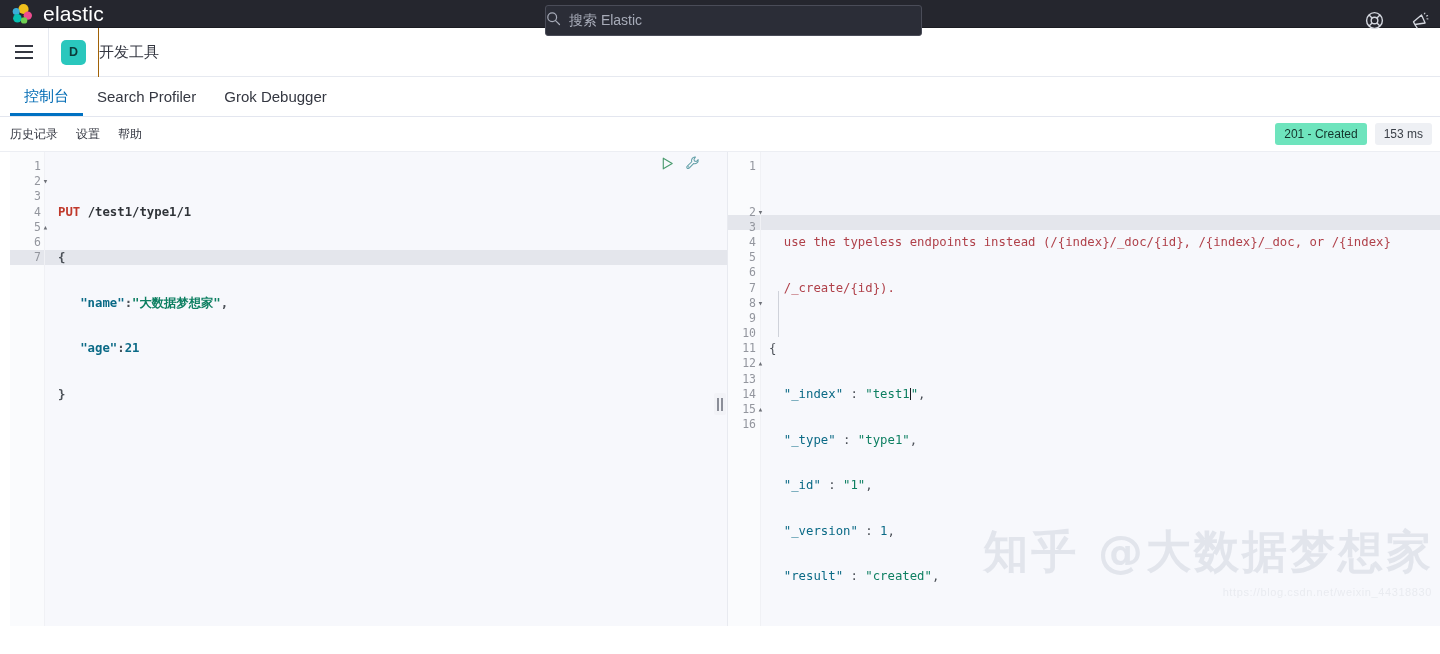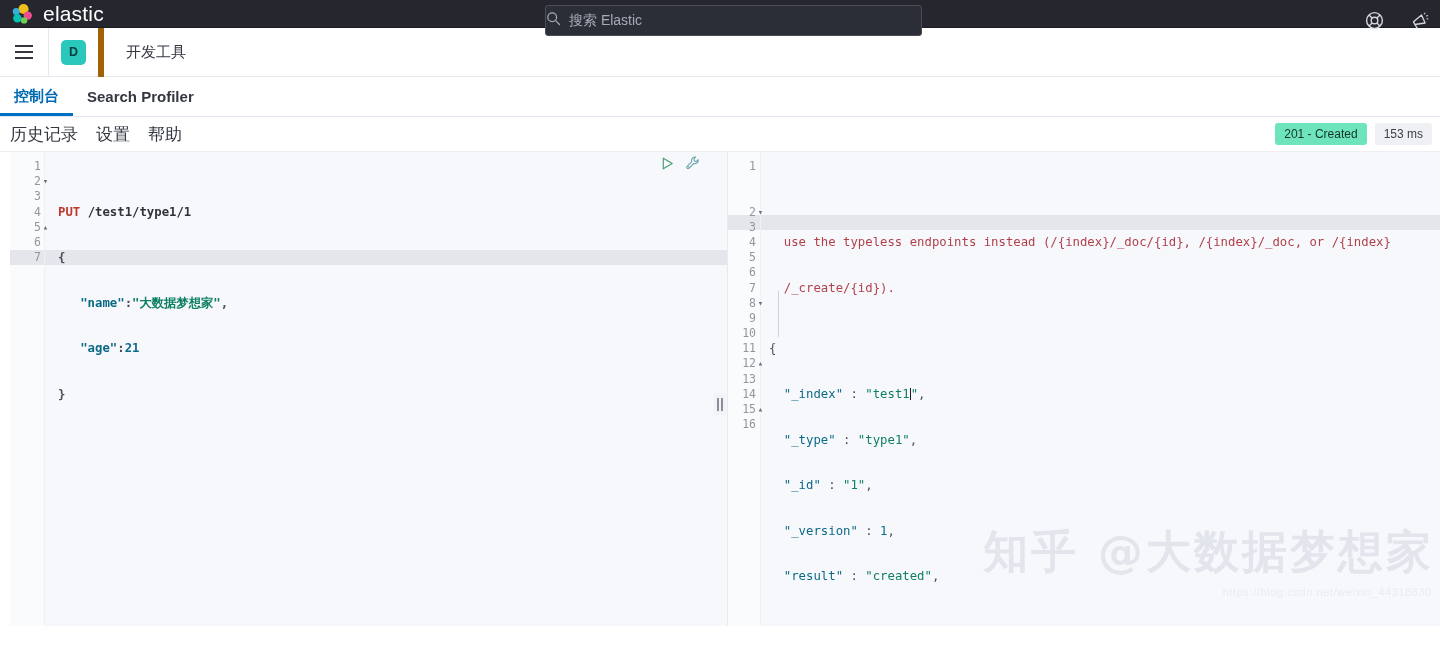--- a/index.html
+++ b/index.html
@@ -62,33 +62,32 @@
   .hamburger i { display: block; width: 18px; height: 2px; background: #343741; }
   .divider-v { width: 1px; height: 49px; background: #e6e9f0; }
   .app-badge {
     width: 25px; height: 25px; border-radius: 5px;
     background: #2ac7bd; color: #0b3b3a;
     font-size: 12.5px; font-weight: 700;
     display: flex; align-items: center; justify-content: center;
     margin: 0 12px;
   }
   .app-title {
-    font-size: 15px; color: #343741; padding-left: 22px;
-    border-left: 6px solid #a16207; height: 49px;
+    font-size: 15px; color: #343741; padding-left: 0;
+    border-left: 1px solid #a16207; height: 49px;
     display: flex; align-items: center;
   }
 
   
   .tabbar {
     height: 40px;
     display: flex; align-items: flex-end;
-    padding-left: 0;
+    padding-left: 10px;
     background: #ffffff;
     border-bottom: 1px solid #e3e6ef;
-    font-weight: bold;
   }
   .tab {
     height: 40px; display: flex; align-items: center; gap: 9px;
     padding: 0 14px; font-size: 15px; color: #343741;
     cursor: pointer; position: relative;
   }
   .tab.active { color: #006bb4; }
   .tab.active::after {
     content: ""; position: absolute; left: 0; right: 0; bottom: 0;
     height: 3px; background: #0071c2;
@@ -100,21 +99,21 @@
   }
 
   
   .console-toolbar {
     height: 35px; display: flex; align-items: center;
     padding-left: 10px; gap: 18px;
     background: #ffffff;
     border-bottom: 1px solid #eceef3;
     position: relative;
   }
-  .console-link { font-size: 17px; color: #343741; cursor: pointer; }
+  .console-link { font-size: 12px; color: #343741; cursor: pointer; }
   .status-area {
     position: absolute; right: 8px; top: 6px;
     display: flex; align-items: center; gap: 8px;
   }
   .pill {
     font-size: 12px; border-radius: 3px; padding: 3px 9px;
     line-height: 1.35;
   }
   .pill.ok { background: #6ee4bd; color: #14342c; }
   .pill.time { background: #eef0f4; color: #3b4048; }
@@ -284,20 +283,23 @@
   <div class="app-badge">D</div>
   <div class="app-title">开发工具</div>
 </div>
 
 <div class="tabbar">
   <div class="tab active">
     <span>控制台</span>
   </div>
   <div class="tab">
     <span>Search Profiler</span>
+  </div>
+  <div class="tab">
+    <span>Grok Debugger</span>
   </div>
 </div>
 
 <div class="console-toolbar">
   <span class="console-link">历史记录</span>
   <span class="console-link">设置</span>
   <span class="console-link">帮助</span>
 
   <div class="status-area">
     <span class="pill ok">201 - Created</span>

